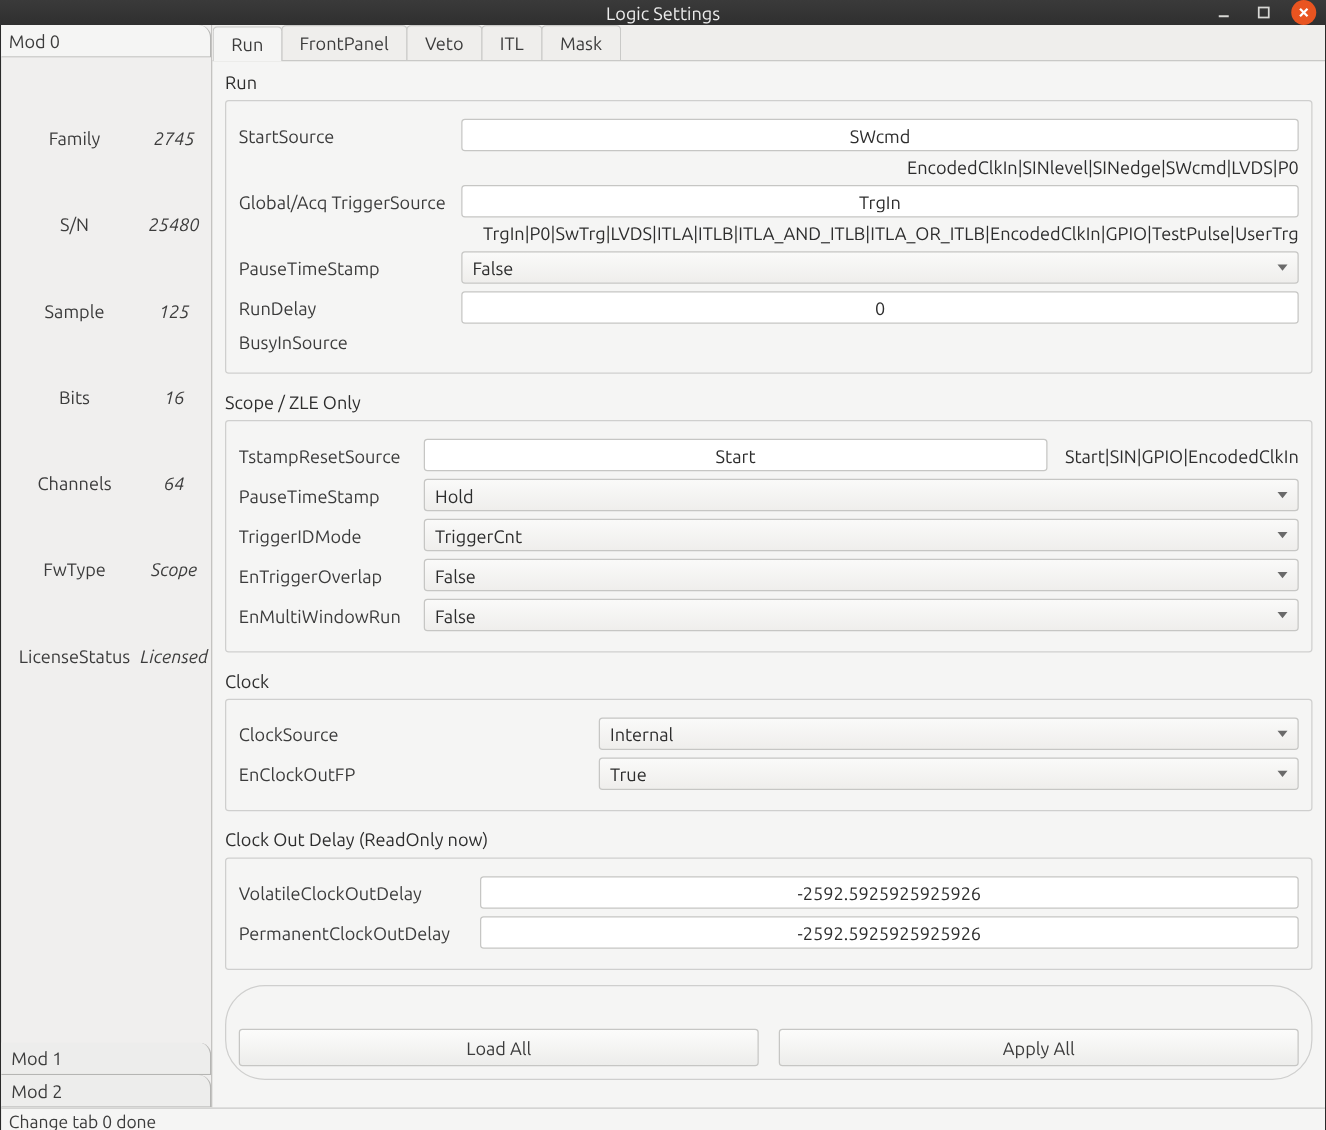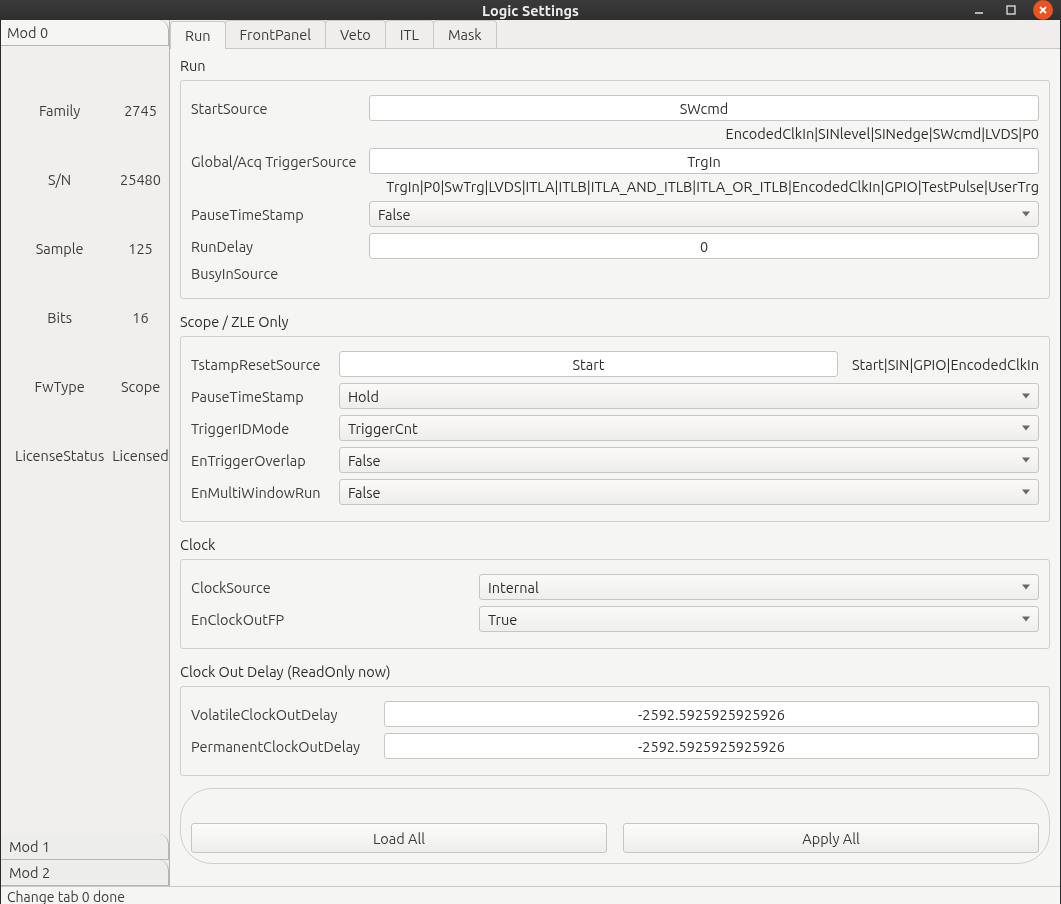--- a/index.html
+++ b/index.html
@@ -1,20 +1,20 @@
 <!DOCTYPE html>
 <html><head>
 <meta charset="utf-8">
 <style>
   * { box-sizing: border-box; }
   html, body { margin:0; padding:0; height:100%; font-family: "Ubuntu", "DejaVu Sans", sans-serif; font-size:14.5px; color:#3c3c3c; }
   body { background:#3b1212; display:flex; flex-direction:column; width:1061px; height:904px; overflow:hidden; }
 
   
-  .titlebar { height:30px; background:linear-gradient(#3a3a3a,#2f2f2f); color:#ececec; display:flex; align-items:center; position:relative; padding:0 8px; font-weight:bold; }
+  .titlebar { height:30px; background:linear-gradient(#3a3a3a,#2f2f2f); color:#ececec; display:flex; align-items:center; position:relative; padding:0 8px; font-weight:normal; }
   .titlebar .title { position:absolute; left:0; right:0; text-align:center; pointer-events:none; }
   .titlebar .win-controls { margin-left:auto; display:flex; gap:12px; align-items:center; }
   .win-btn { width:20px; height:20px; border-radius:50%; display:flex; align-items:center; justify-content:center; }
   .win-btn svg { display:block; }
   .win-close { background:#e95420; }
   .win-minmax { background:transparent; }
 
   
   .app { flex:1; display:flex; flex-direction:column; background:#f5f5f4; border:1px solid #2a2a2a; border-top:none; }
   .main { flex:1; display:flex; min-height:0; }
@@ -23,21 +23,21 @@
   .left-tabs { width:169px; display:flex; flex-direction:column; border-right:1px solid #b5b5b3; background:#f0efee; }
   .mod-tab { border:1px solid #b5b5b3; border-left:none; background:#ededec; padding:4px 8px 4px 6px; position:relative; cursor:pointer; border-radius:0 10px 0 0; }
   .mod-tab.top { border-top:none; }
   .mod-tab.active { background:#f5f5f4; font-weight:normal; }
   .mod-inactive-strip { border:1px solid #b5b5b3; border-left:none; border-top:none; background:#ededec; padding:4px 8px; border-radius:0 10px 0 0; }
 
   .mod-body { flex:1; padding:30px 10px 10px 10px;}
   .mod-body table { width:100%; border-collapse:collapse; }
   .mod-body td { padding:26px 4px 26px 4px; text-align:center; white-space:nowrap; }
   .mod-body td.k { width:60%; text-align:center; }
-  .mod-body td.v { width:40%; text-align:center; }
+  .mod-body td.v { width:40%; text-align:center;font-style:italic; }
 
   
   .right { flex:1; display:flex; flex-direction:column; min-width:0; background:#f5f5f4; }
   .subtabs { display:flex; border-bottom:1px solid #c9c9c7; background:#efeeec; }
   .subtab { padding:5px 14px; border:1px solid #c9c9c7; border-bottom:none; background:#efeeec; margin-right:-1px; border-radius:4px 4px 0 0; cursor:pointer; }
   .subtab.active { background:#f5f5f4; position:relative; top:1px; }
 
   .content { flex:1; overflow:auto; padding:6px 10px 10px 10px; }
 
   .section-title { font-weight:normal; color:#2d2d2d; padding:2px 0 4px 0; }
@@ -102,20 +102,24 @@
               </tr>
           <tr>
                 <td class="k">Sample</td>
                 <td class="v">125</td>
               </tr>
           <tr>
                 <td class="k">Bits</td>
                 <td class="v">16</td>
               </tr>
           <tr>
+                <td class="k">Channels</td>
+                <td class="v">64</td>
+              </tr>
+          <tr>
                 <td class="k">FwType</td>
                 <td class="v">Scope</td>
               </tr>
           <tr>
                 <td class="k">LicenseStatus</td>
                 <td class="v">Licensed</td>
               </tr>
         </tbody>
           </table>
       </div>

